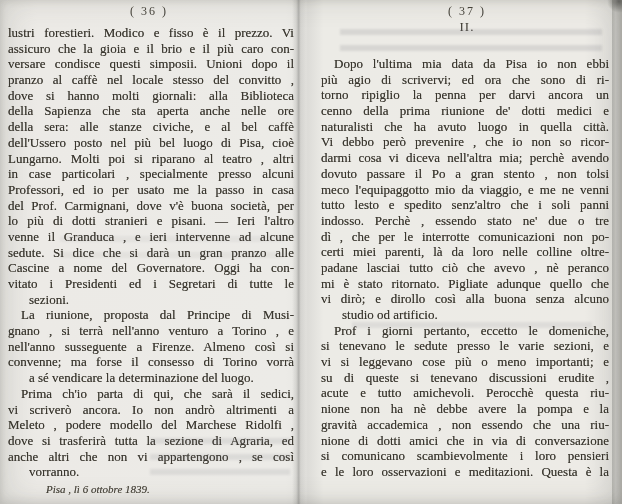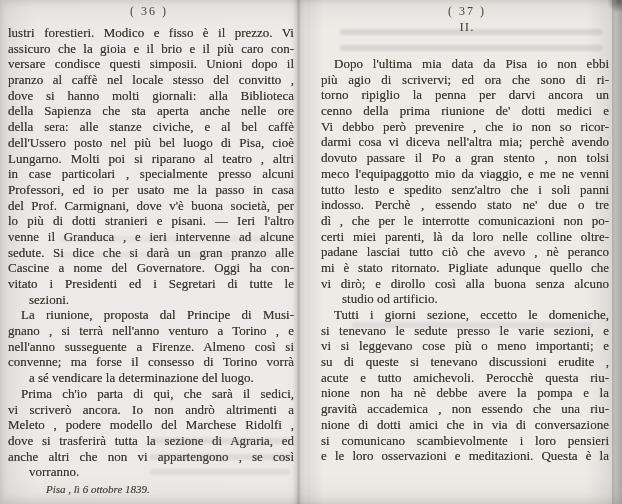--- a/index.html
+++ b/index.html
@@ -133,33 +133,34 @@
   </div>
 
   <div class="page page-right">
     <div class="page-number">( 37 )</div>
     <div class="section-heading">II.</div>
     <div class="text-block">
         <div class="line indent">Dopo l'ultima mia data da Pisa io non ebbi</div>
         <div class="line">più agio di scrivervi; ed ora che sono di ri-</div>
         <div class="line">torno ripiglio la penna per darvi ancora un</div>
         <div class="line">cenno della prima riunione de' dotti medici e</div>
+        <div class="line">naturalisti che ha avuto luogo in quella città.</div>
         <div class="line">Vi debbo però prevenire , che io non so ricor-</div>
         <div class="line">darmi cosa vi diceva nell'altra mia; perchè avendo</div>
         <div class="line">dovuto passare il Po a gran stento , non tolsi</div>
         <div class="line">meco l'equipaggotto mio da viaggio, e me ne venni</div>
         <div class="line">tutto lesto e spedito senz'altro che i soli panni</div>
         <div class="line">indosso. Perchè , essendo stato ne' due o tre</div>
         <div class="line">dì , che per le interrotte comunicazioni non po-</div>
         <div class="line">certi miei parenti, là da loro nelle colline oltre-</div>
         <div class="line">padane lasciai tutto ciò che avevo , nè peranco</div>
         <div class="line">mi è stato ritornato. Pigliate adunque quello che</div>
         <div class="line">vi dirò; e dirollo così alla buona senza alcuno</div>
         <div class="line no-just">studio od artificio.</div>
-        <div class="line indent">Tutti i giorni sezione, eccetto le domeniche,</div>
+        <div class="line indent">Prof i giorni pertanto, eccetto le domeniche,</div>
         <div class="line">si tenevano le sedute presso le varie sezioni, e</div>
         <div class="line">vi si leggevano cose più o meno importanti; e</div>
         <div class="line">su di queste si tenevano discussioni erudite ,</div>
         <div class="line">acute e tutto amichevoli. Perocchè questa riu-</div>
         <div class="line">nione non ha nè debbe avere la pompa e la</div>
         <div class="line">gravità accademica , non essendo che una riu-</div>
         <div class="line">nione di dotti amici che in via di conversazione</div>
         <div class="line">si comunicano scambievolmente i loro pensieri</div>
         <div class="line">e le loro osservazioni e meditazioni. Questa è la</div>
       </div>

